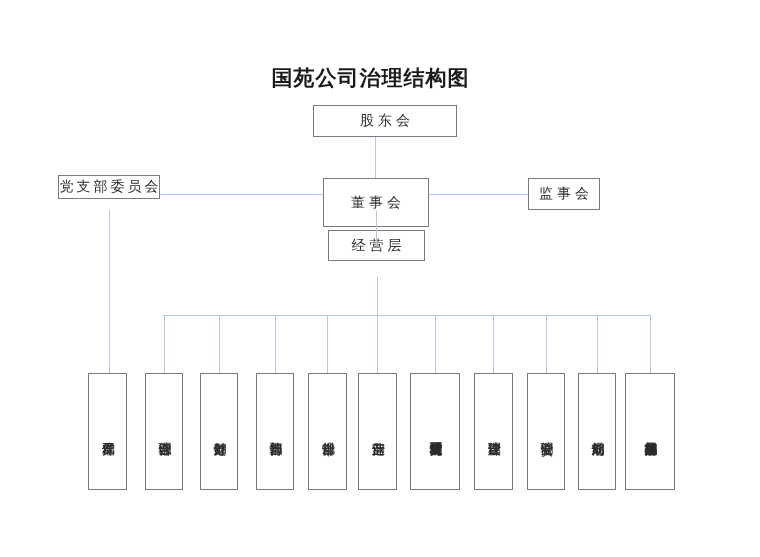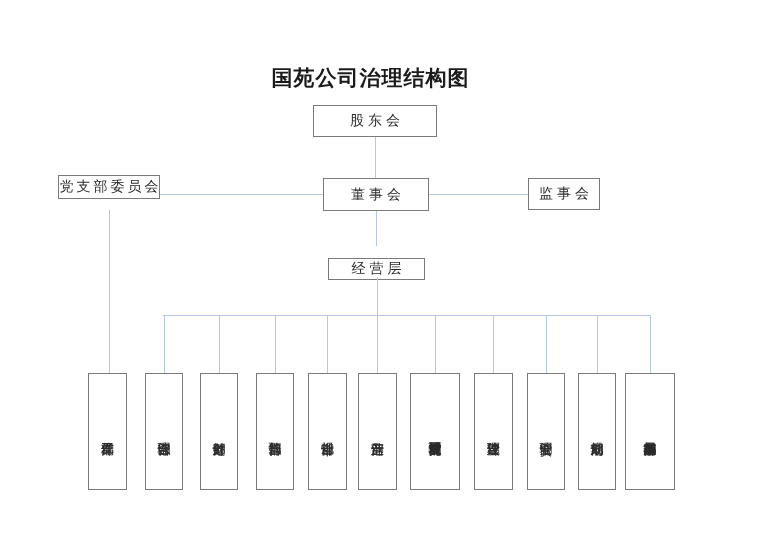--- a/index.html
+++ b/index.html
@@ -1,20 +1,20 @@
 <!DOCTYPE html>
 <html><head>
 <meta charset="utf-8">
 <style>
   html,body{margin:0;padding:0;background:#ffffff;}
   .canvas{
     position:relative;
     width:760px;height:557px;
     background:#ffffff;
-    font-family:Liberation Serif, serif;
+    font-family:Liberation Mono, monospace;
     color:#2b2b2b;
     overflow:hidden;
   }
   .title{
     position:absolute;
     left:0;top:64px;width:741px;
     text-align:center;
     font-size:21px;
     font-weight:700;
     letter-spacing:1px;
@@ -51,37 +51,37 @@
   .vline{position:absolute;width:1px;background:#b4c7e7;}
   .hline{position:absolute;height:1px;background:#b4c7e7;}
 </style>
 </head>
 <body>
 
 <div class="canvas">
 
   <div class="title">国苑公司治理结构图</div>
 
-  <div class="hbox" style="left:313px;top:105px;width:124px;height:32px">
+  <div class="hbox" style="left:313px;top:105px;width:144px;height:32px">
     <span>股东会</span>
   </div>
 
   <div class="hbox" style="left:58px;top:175px;width:102px;height:24px;letter-spacing:3px;text-indent:3px">
     <span>党支部委员会</span>
   </div>
 
-  <div class="hbox" style="left:323px;top:178px;width:106px;height:33px">
+  <div class="hbox" style="left:323px;top:178px;width:106px;height:49px">
     <span>董事会</span>
   </div>
 
   <div class="hbox" style="left:528px;top:178px;width:72px;height:32px">
     <span>监事会</span>
   </div>
 
-  <div class="hbox" style="left:328px;top:258px;width:97px;height:22px">
+  <div class="hbox" style="left:328px;top:230px;width:97px;height:31px">
     <span>经营层</span>
   </div>
 
   <div class="vline" style="left:375px;top:137px;height:41px"></div>
   <div class="hline" style="left:160px;top:194px;width:163px"></div>
   <div class="hline" style="left:429px;top:194px;width:99px"></div>
   <div class="vline" style="left:376px;top:211px;height:35px"></div>
   <div class="vline" style="left:377px;top:277px;height:38px"></div>
   <div class="hline" style="left:163px;top:315px;width:487px"></div>
   <div class="vline" style="left:109px;top:210px;height:163px"></div>

